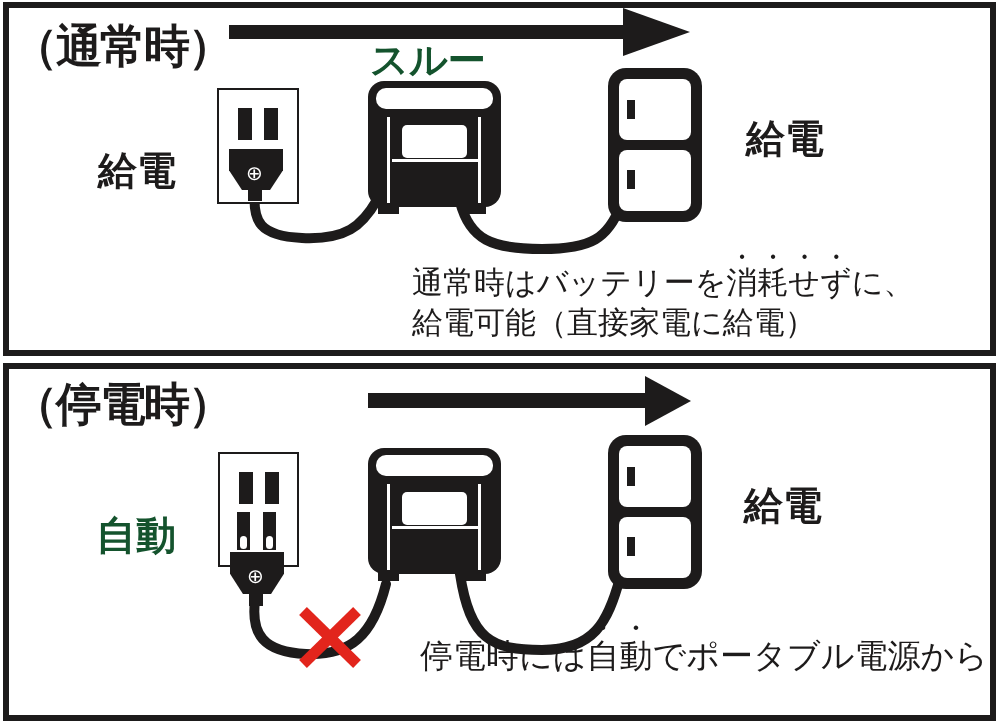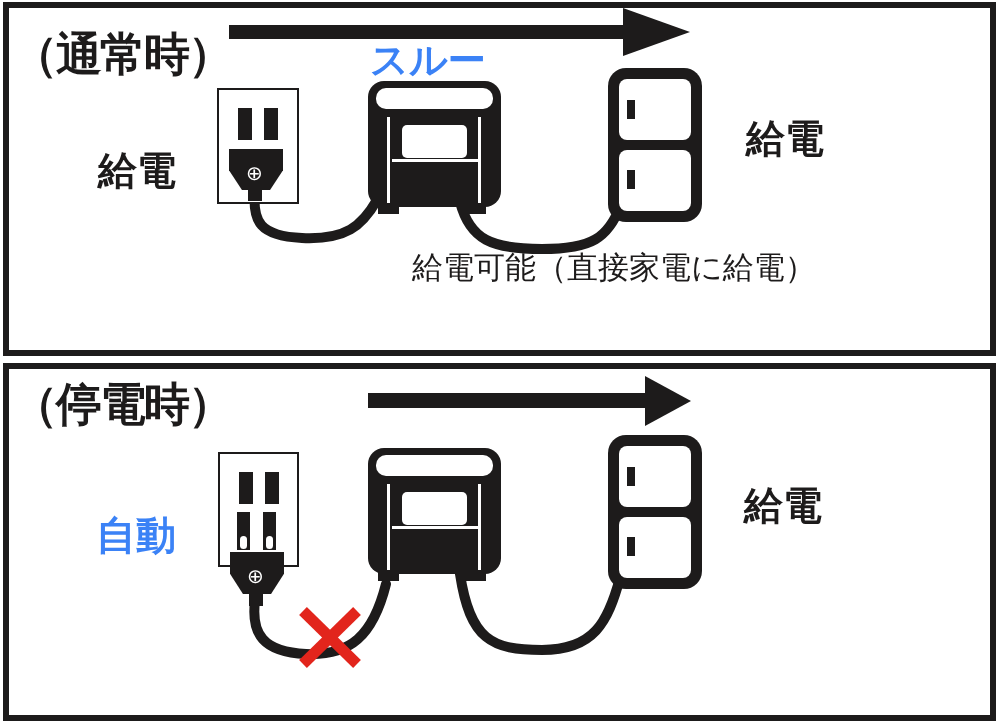--- a/index.html
+++ b/index.html
@@ -6,27 +6,27 @@
   #stage{
     position:relative;width:1000px;height:725px;background:#fff;overflow:hidden;
     font-family:"Liberation Sans","DejaVu Sans",sans-serif;color:#1d1b1b;
   }
   .panel{position:absolute;left:3px;width:993px;border:6px solid #1d1b1b;background:#fff;box-sizing:border-box;z-index:0;}
   #panel-normal{top:2px;height:354px;}
   #panel-outage{top:363px;height:358px;}
 
   
   .heading{position:absolute;font-size:46px;font-weight:bold;line-height:52px;letter-spacing:-2px;z-index:3;white-space:nowrap;}
-  #tp-heading{left:12px;top:28px;}
+  #tp-heading{left:12px;top:20px;}
   #bp-heading{left:12px;top:378px;}
   .supply-label{position:absolute;font-size:39px;font-weight:bold;line-height:1;z-index:3;white-space:nowrap;}
   #tp-supply-left{left:98px;top:151px;}
   #tp-supply-right{left:746px;top:119px;}
   #bp-supply-right{left:744px;top:486px;}
-  .red{color:#3b82f6;}
+  .red{color:#14532d;}
   #tp-suru{position:absolute;left:370px;top:41px;font-size:38px;font-weight:bold;line-height:1;z-index:3;white-space:nowrap;}
   #bp-autoswitch{position:absolute;left:96px;top:512px;font-size:40px;font-weight:bold;line-height:47px;z-index:3;white-space:nowrap;}
   .caption{position:absolute;font-weight:normal;z-index:3;white-space:nowrap;}
   #tp-caption{left:412px;top:248px;font-size:31px;line-height:40px;}
   #bp-caption{left:420px;top:618px;font-size:33px;line-height:41px;}
   .emph{
     -webkit-text-emphasis:filled dot #1d1b1b;
     -webkit-text-emphasis-position:over right;
     text-emphasis:filled dot #1d1b1b;
     text-emphasis-position:over right;
@@ -139,20 +139,21 @@
   </div>
 
   <div class="fridge" id="tp-fridge">
     <div class="fr-door d1"></div>
     <div class="fr-door d2"></div>
     <div class="fr-handle h1"></div>
     <div class="fr-handle h2"></div>
   </div>
 
   <div class="caption" id="tp-caption">
+    <div><span>通常時はバッテリーを</span><span class="emph">消耗せず</span><span>に、</span></div>
     <div>給電可能（直接家電に給電）</div>
   </div>
 
   <div class="heading" id="bp-heading">（停電時）</div>
 
   <div class="arrow-shaft" id="bp-arrow-shaft"></div>
   <div class="arrow-head" id="bp-arrow-head"></div>
 
   <div class="red" id="bp-autoswitch">
     <div>自動</div>
@@ -188,15 +189,16 @@
     <div class="fr-handle h1"></div>
     <div class="fr-handle h2"></div>
   </div>
 
   <svg id="xmark" width="1000" height="725" viewBox="0 0 1000 725">
     <line x1="303" y1="611" x2="357" y2="664" stroke="#e2251c" stroke-width="11"></line>
     <line x1="357" y1="611" x2="303" y2="664" stroke="#e2251c" stroke-width="11"></line>
   </svg>
 
   <div class="caption" id="bp-caption">
+    <div><span>停電時には</span><span class="emph">自動</span><span>でポータブル電源から</span></div>
   </div>
 
 </div>
 
 </body></html>

